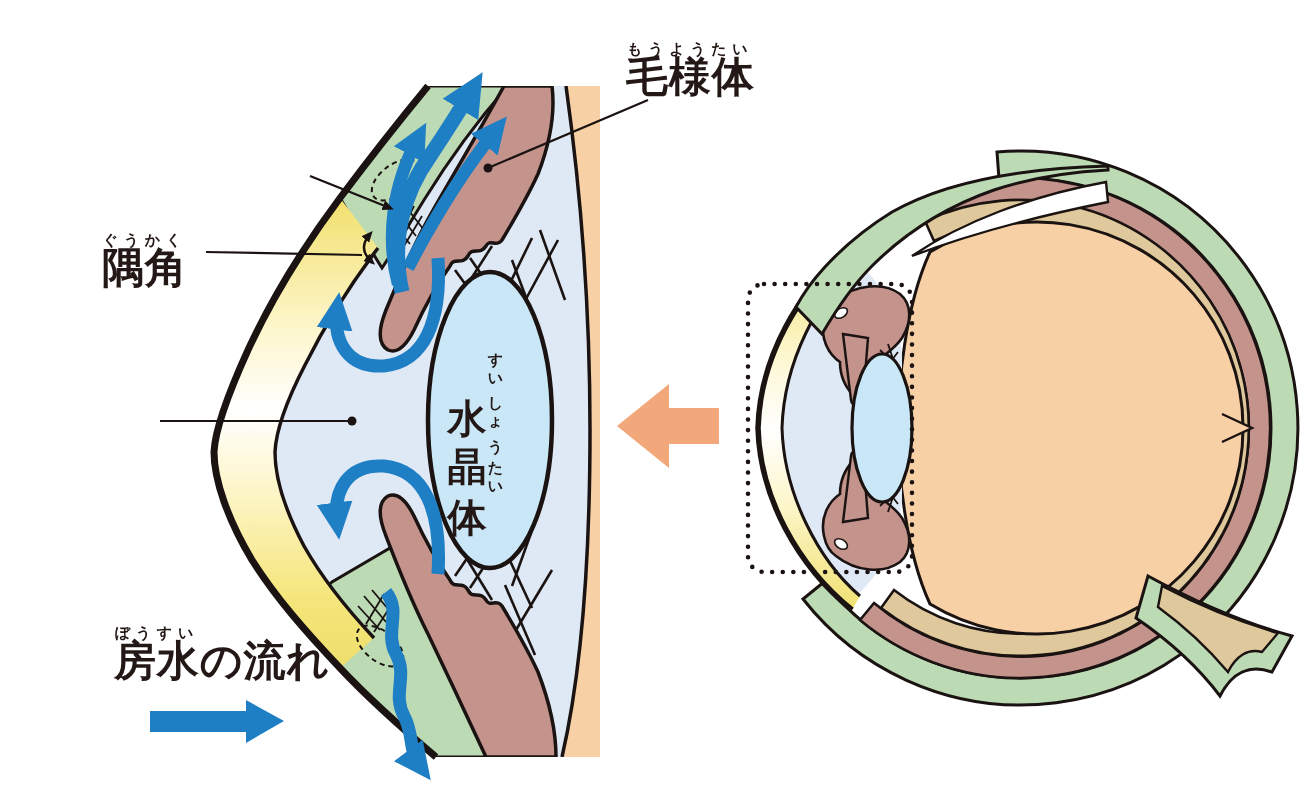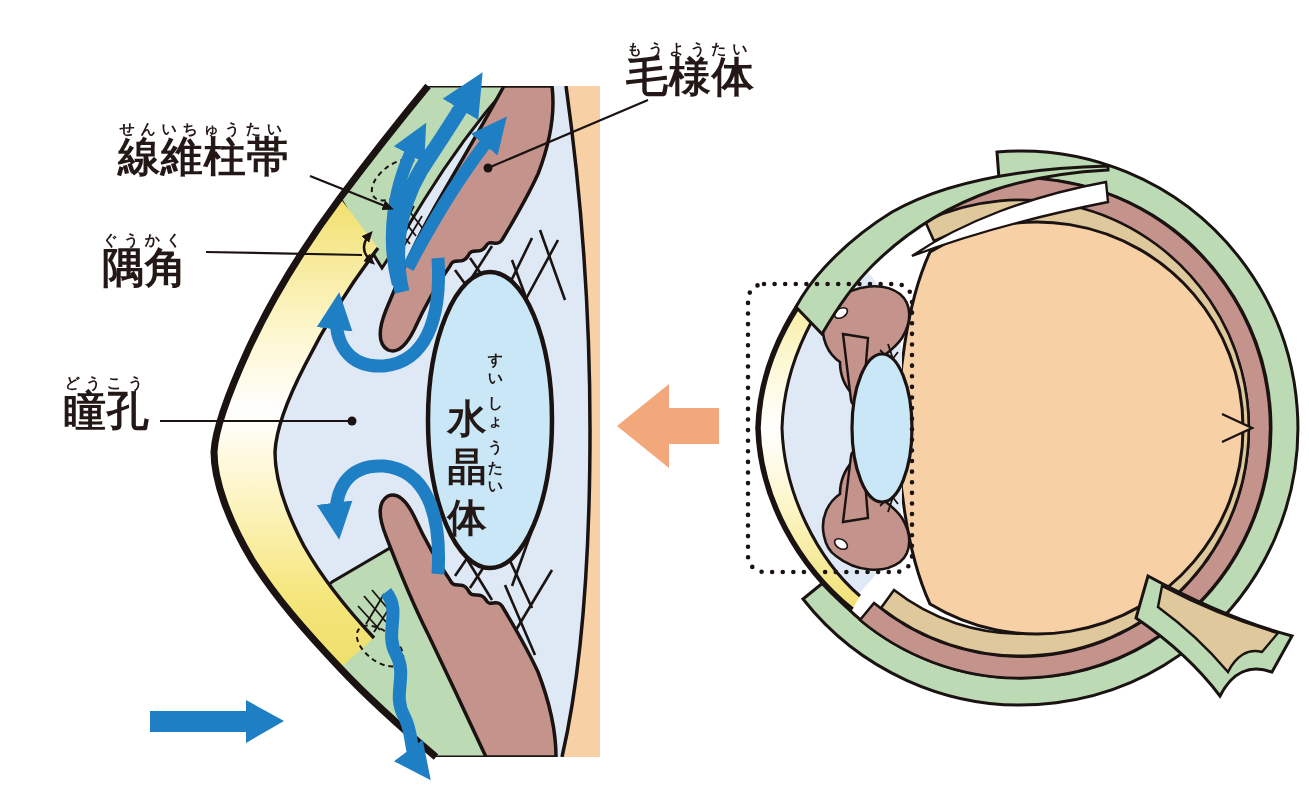--- a/index.html
+++ b/index.html
@@ -195,25 +195,22 @@
     <line x1="206" y1="252" x2="362" y2="255"></line>
     <path d="M 370,234 Q 357,249 372,262" stroke-width="2.4" marker-start="url(#mBlkS)" marker-end="url(#mBlkS)"></path>
     <line x1="160" y1="421" x2="352" y2="421"></line>
     <circle cx="352" cy="421" r="4.5" fill="#1a1311" stroke="none"></circle>
   </g>
 </svg>
 
 <div class="lbl" style="left:626px;top:42px;">
   <ruby><span>毛様体</span><rt>もうようたい</rt></ruby>
 </div>
-<div class="lbl" style="left:118px;top:122px;">
-  <ruby><span>線維柱帯</span><rt>せんいちゅうたい</rt></ruby>
-</div>
 <div class="lbl" style="left:102px;top:202px;margin-top:31px;">
   <ruby><span>隅角</span><rt>ぐうかく</rt></ruby>
 </div>
-<div class="lbl" style="left:64px;top:376px;">
-  <ruby><span>瞳孔</span><rt>どうこう</rt></ruby>
-</div>
 <div class="lbl lbl-vert" style="left:446px;top:342px;">
   <ruby><span>水晶体</span><rt>すいしょうたい</rt></ruby>
 </div>
+<div class="lbl" style="left:114px;top:626px;">
+  <ruby><span>房水</span><rt>ぼうすい</rt></ruby><span>の流れ</span>
+</div>
 
 </div>
 </body></html>

